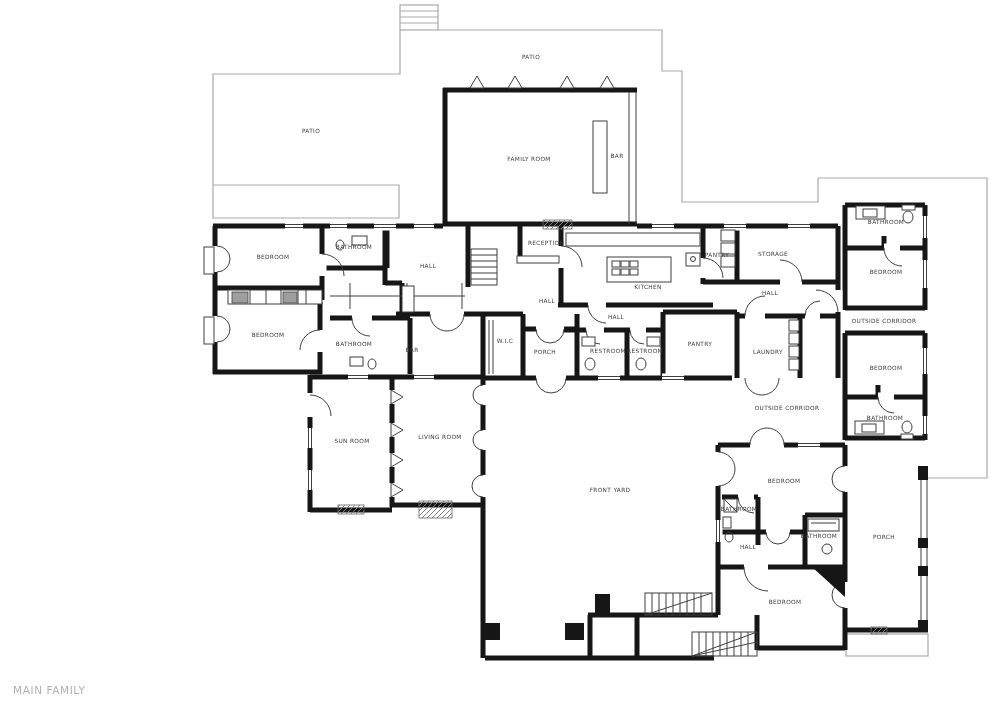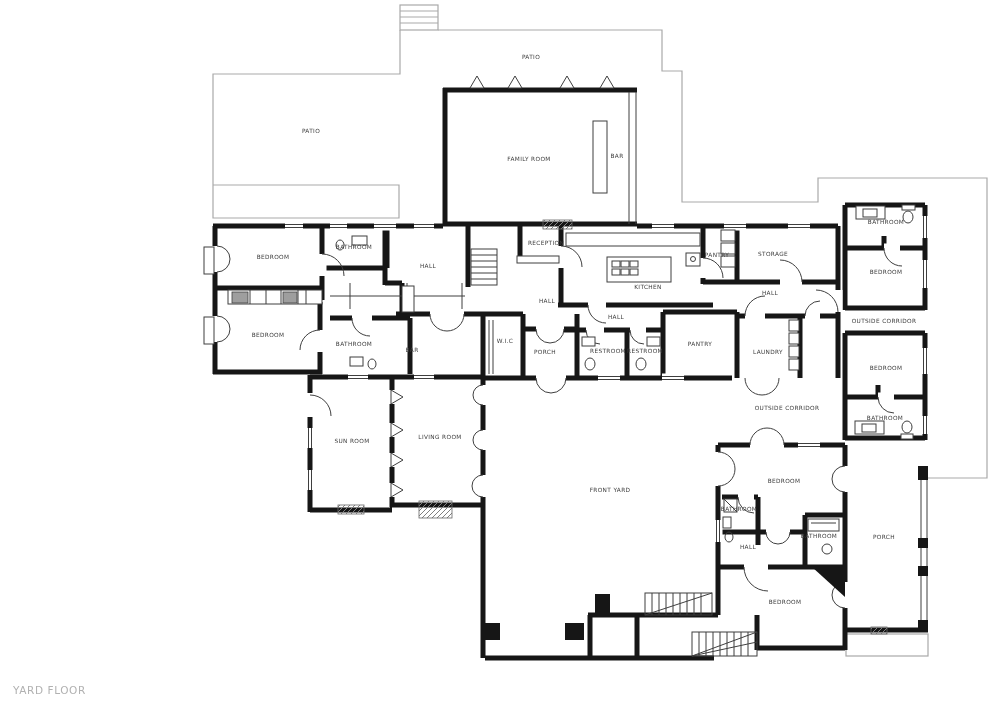--- a/index.html
+++ b/index.html
@@ -182,15 +182,15 @@
 <div class="rl" style="left:352px;top:441px">SUN ROOM</div>
 <div class="rl" style="left:440px;top:437px">LIVING ROOM</div>
 <div class="rl" style="left:610px;top:490px">FRONT YARD</div>
 <div class="rl" style="left:784px;top:481px">BEDROOM</div>
 <div class="rl" style="left:739px;top:509px">BATHROOM</div>
 <div class="rl" style="left:819px;top:536px">BATHROOM</div>
 <div class="rl" style="left:748px;top:547px">HALL</div>
 <div class="rl" style="left:884px;top:537px">PORCH</div>
 <div class="rl" style="left:785px;top:602px">BEDROOM</div>
 
-<div class="title">YARD FLOOR</div>
+<div class="title">MAIN FAMILY</div>
 
 </div>
 
 </body></html>

